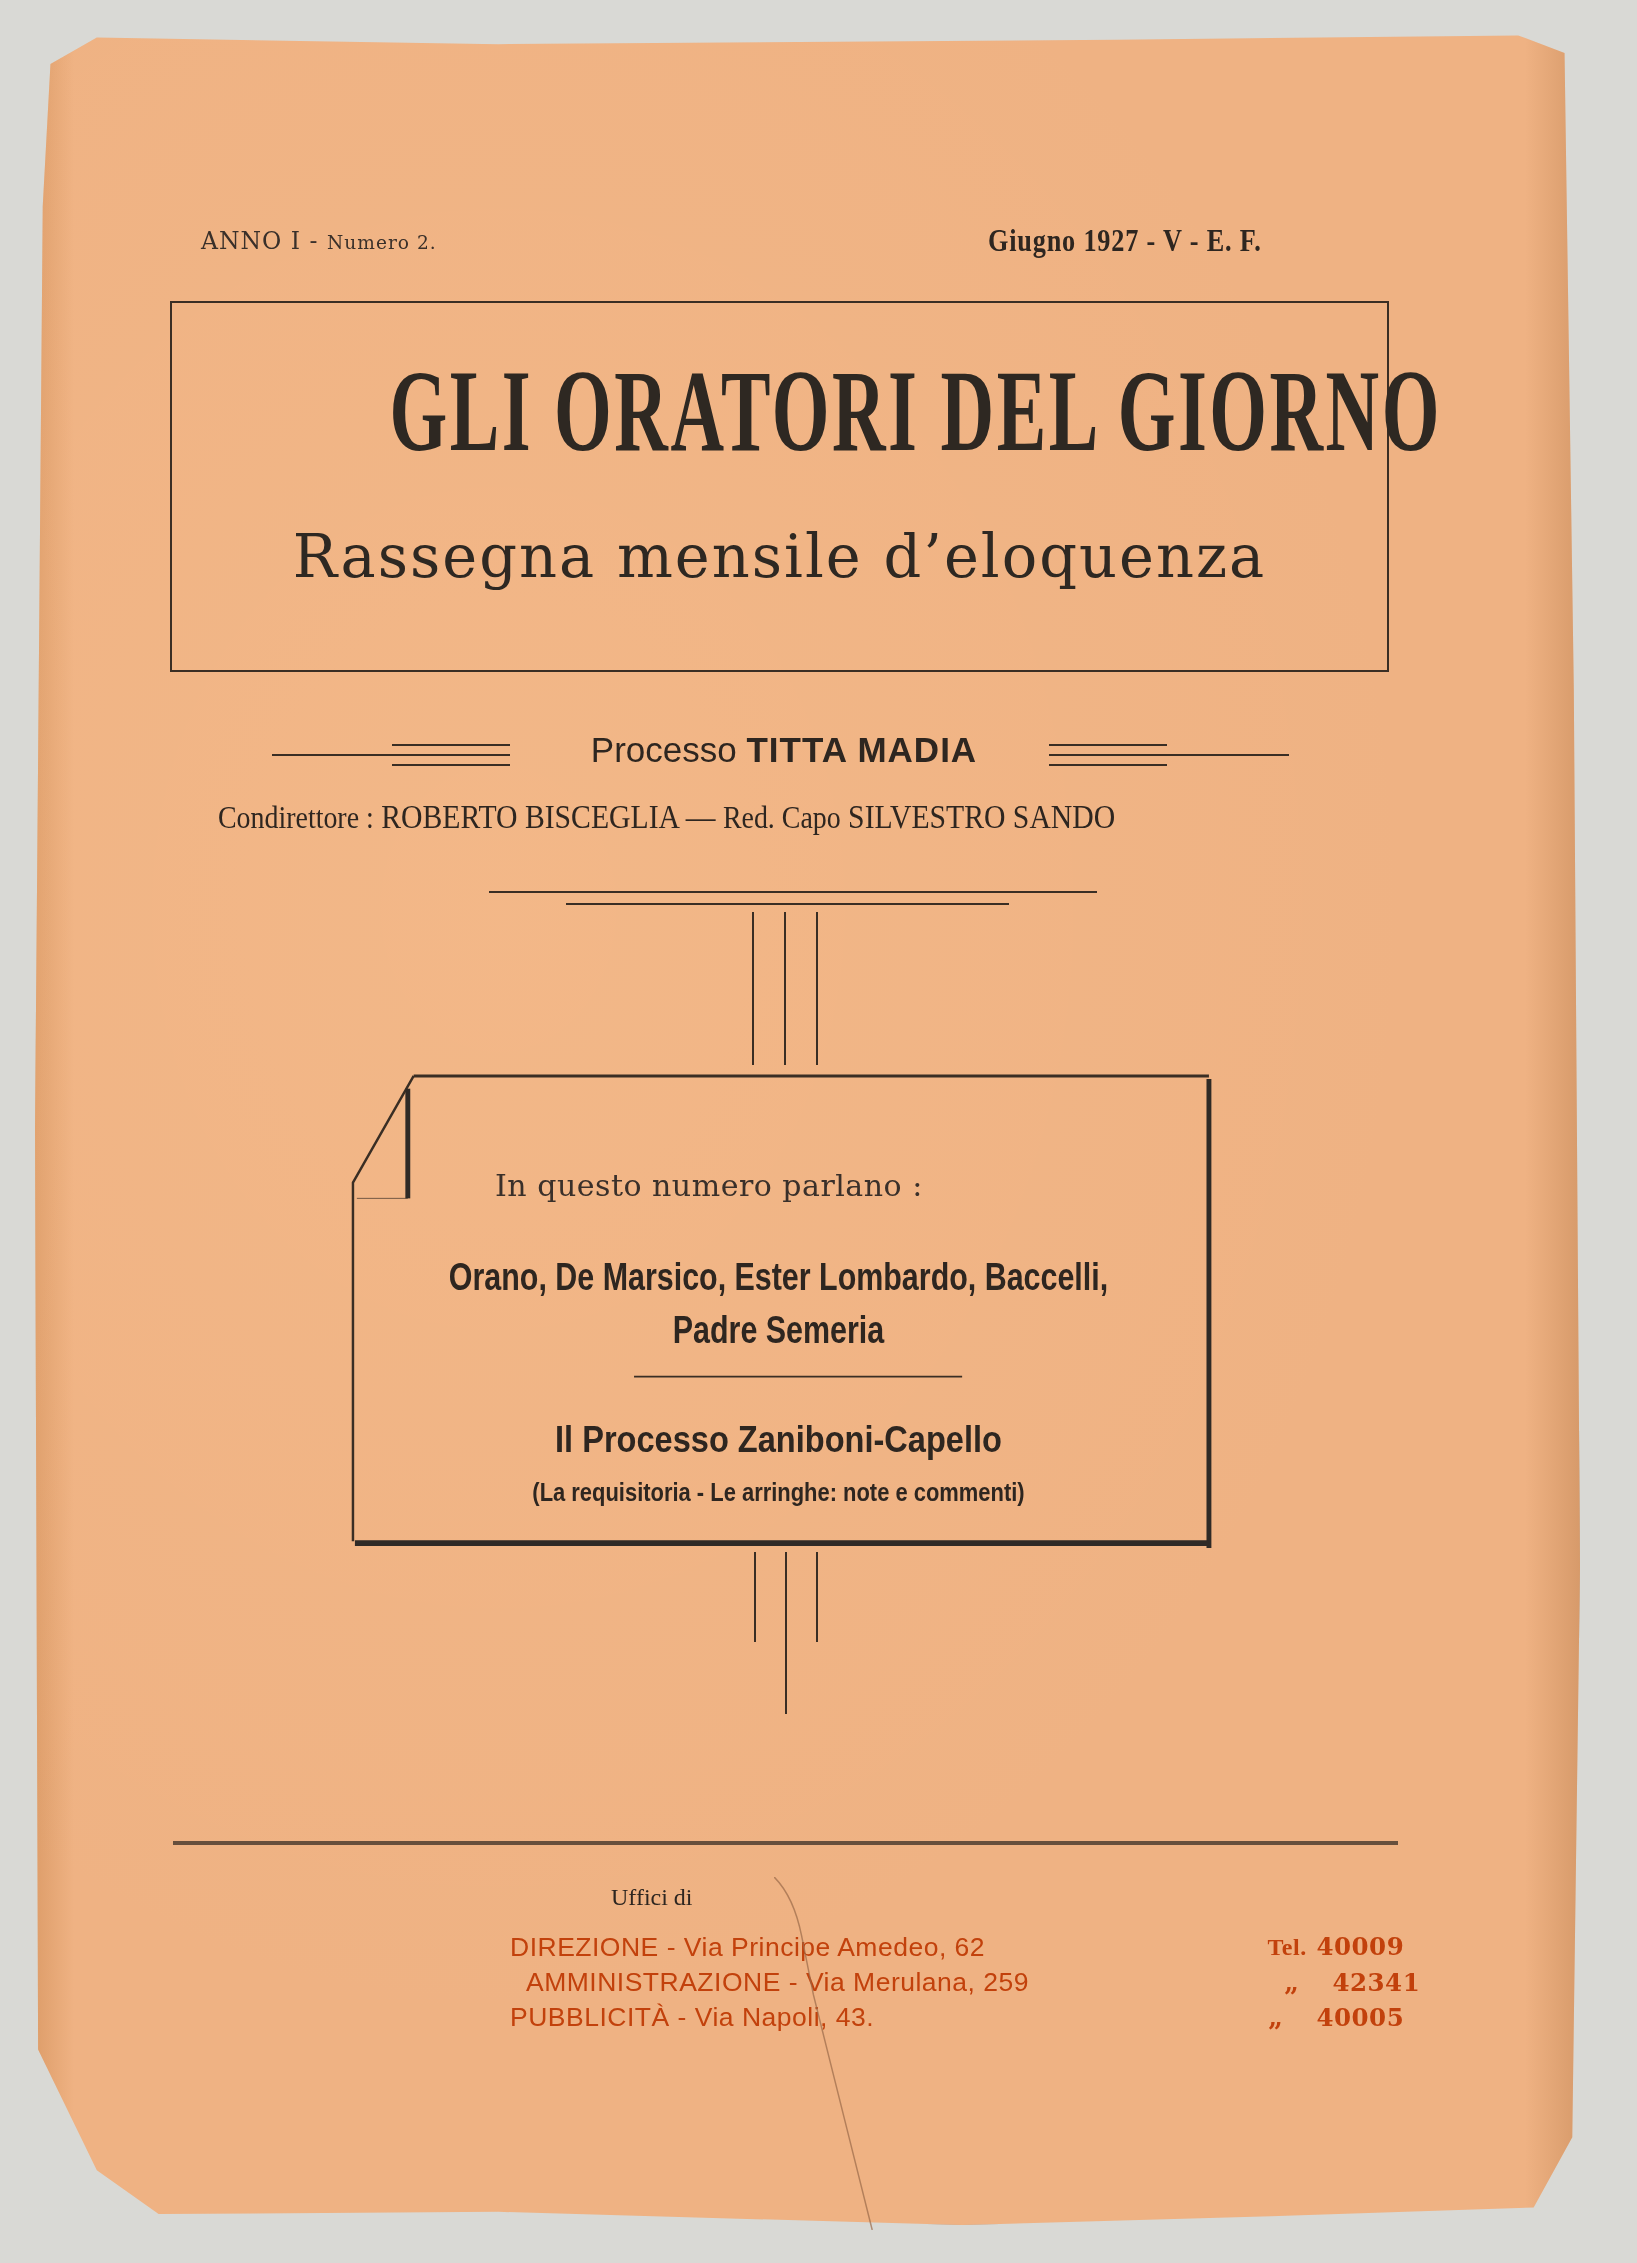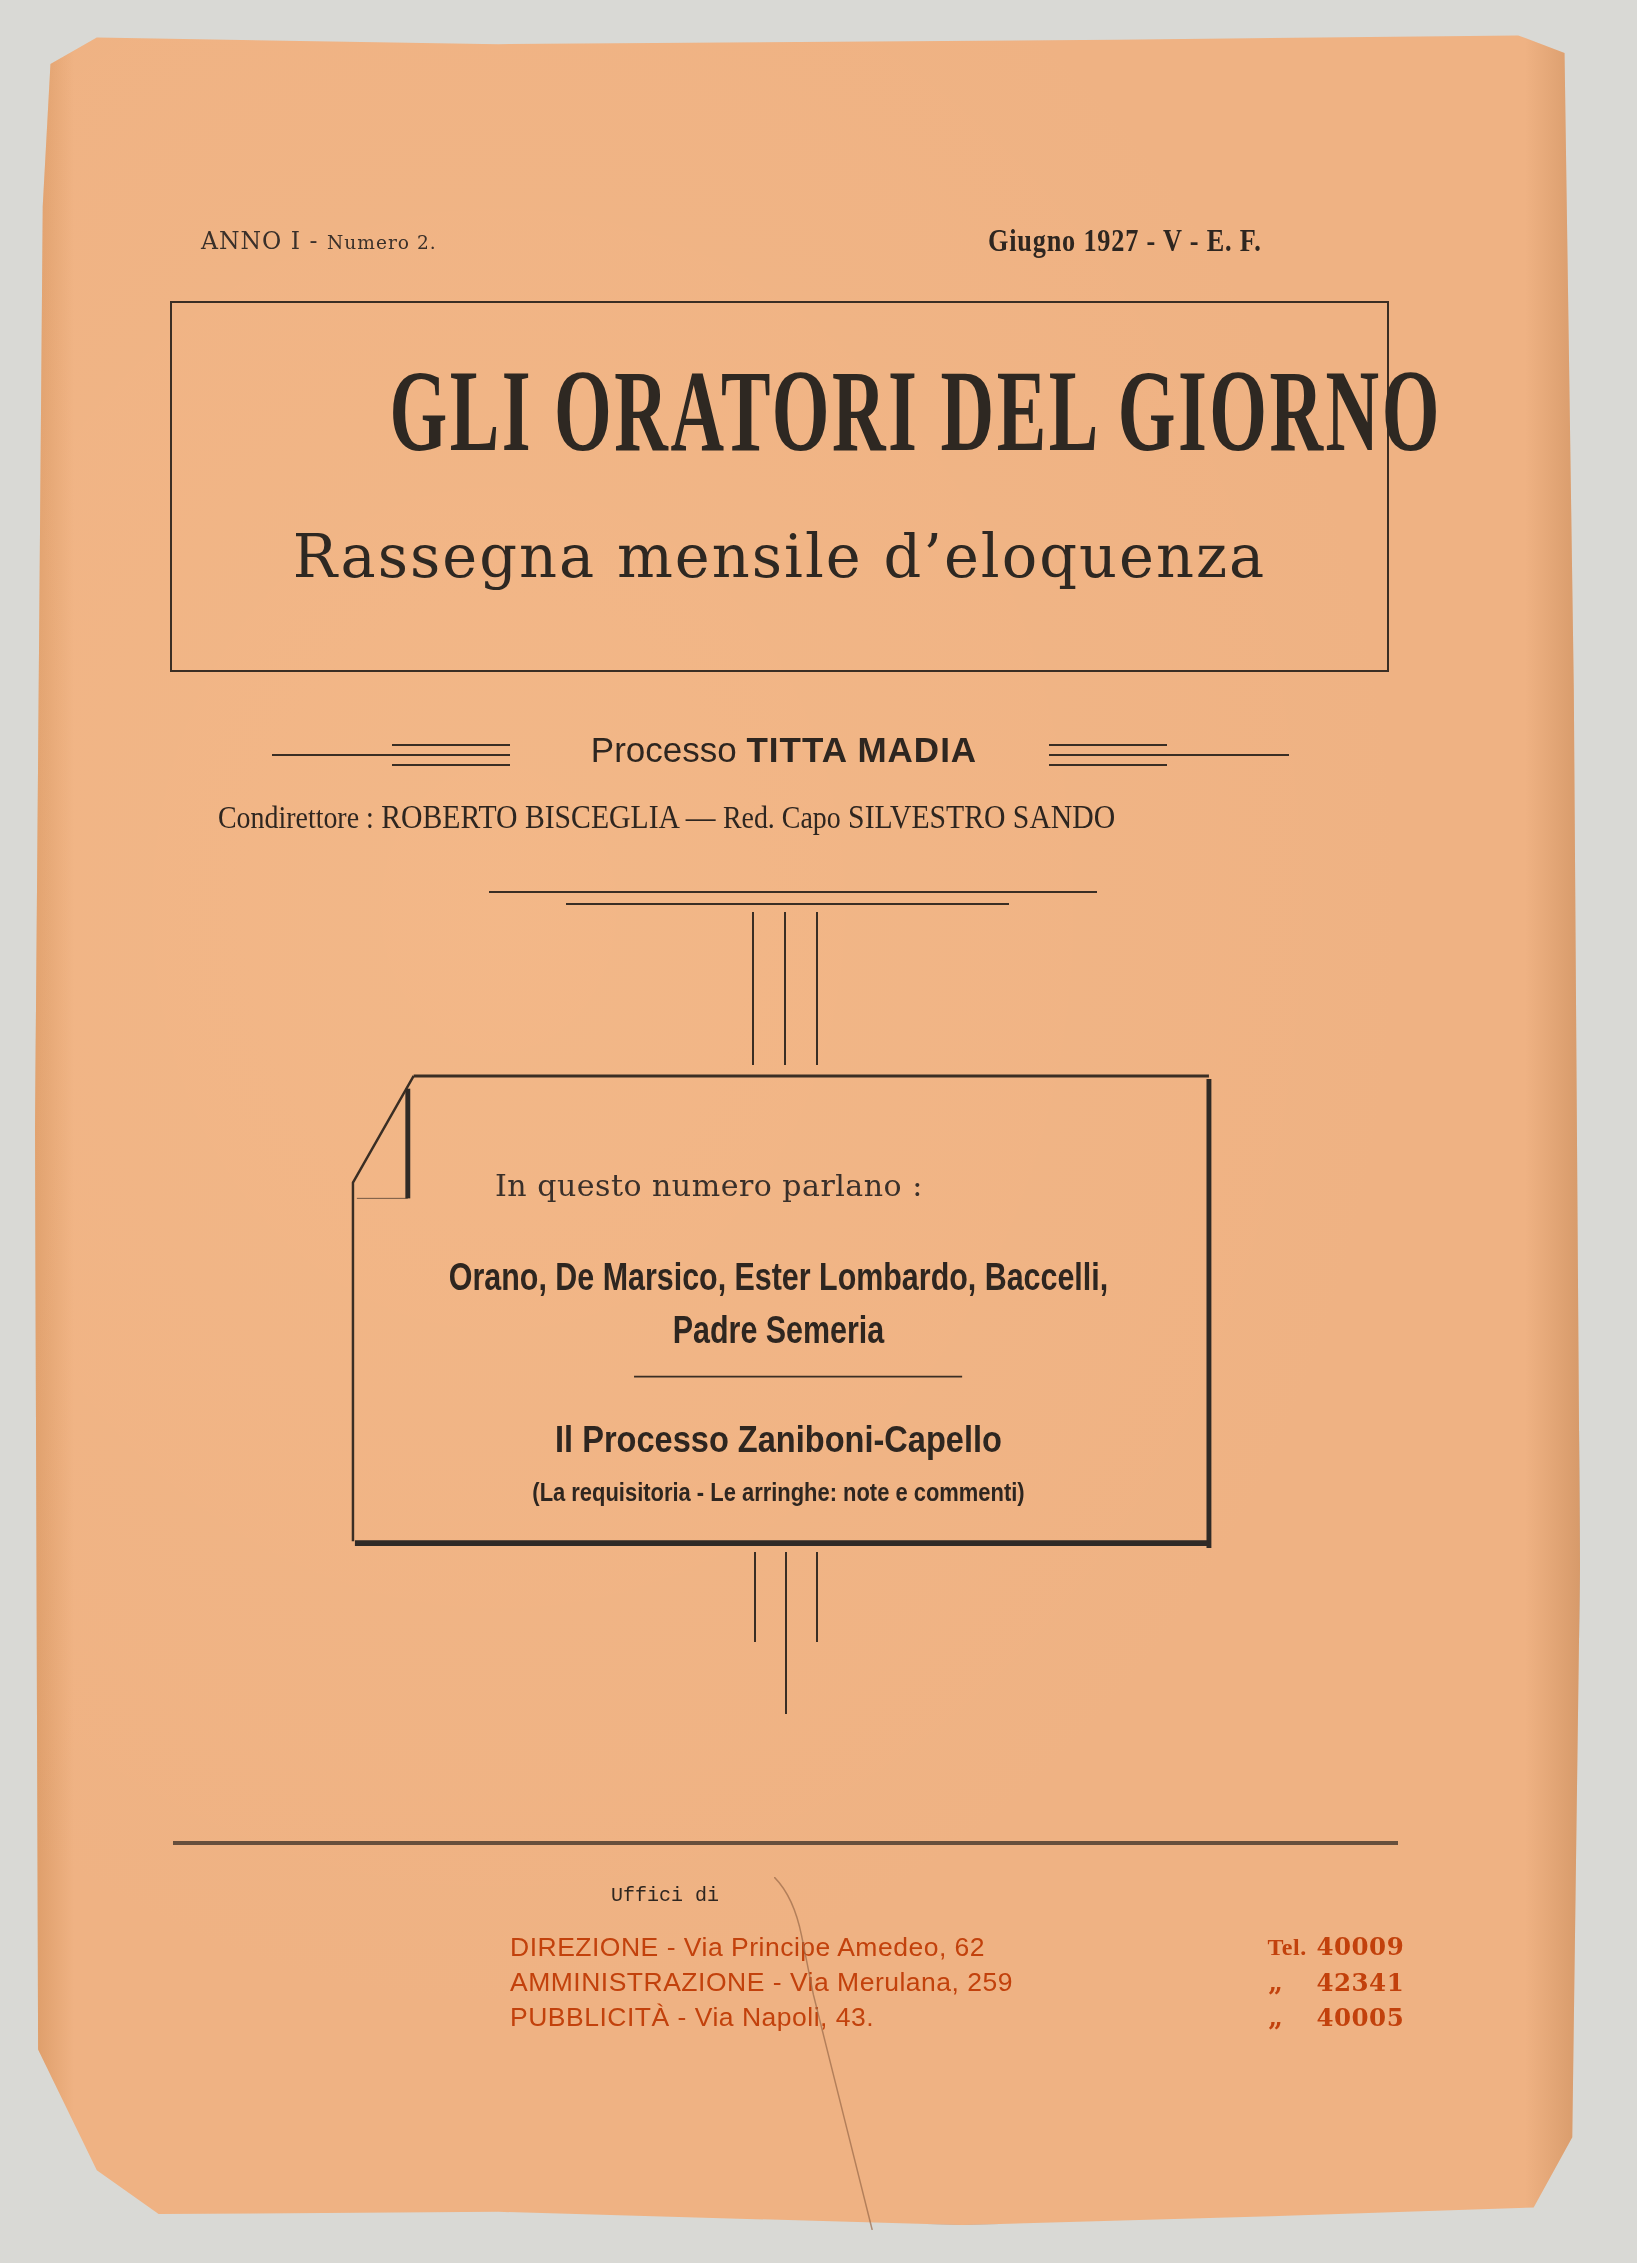--- a/index.html
+++ b/index.html
@@ -74,21 +74,21 @@
     left:345px; top:1419px; width:867px; text-align:center;
     font-family:"Liberation Sans", sans-serif; font-weight:bold; font-size:37px;
     color:#2e2620; transform:scaleX(0.88); transform-origin:center top; white-space:nowrap;
   }
   .processo-sub {
     left:345px; top:1478px; width:867px; text-align:center;
     font-family:"Liberation Sans", sans-serif; font-weight:bold; font-size:25.5px;
     color:#2e2620; transform:scaleX(0.86); transform-origin:center top; white-space:nowrap;
   }
   .uffici {
-    left:611px; top:1884px; font-family:Liberation Mono, monospace; font-size:20px; color:#2e2620;
+    left:611px; top:1884px; font-family:Liberation Serif, serif; font-size:24px; color:#2e2620;
   }
   .office-row {
     position:absolute; left:510px; width:902px; height:33px;
     font-family:"Liberation Sans", sans-serif; font-size:26.5px; color:#c2410c;
     white-space:nowrap; letter-spacing:0.5px;
   }
   .office-row .tel { position:absolute; right:7.8px; top:0; font-weight:bold; font-family:"DejaVu Serif", serif; font-size:24.5px; }
   .office-row .tel-lbl { font-family:"Liberation Serif", serif; font-size:24px; font-weight:bold; margin-right:9.8px;margin-top:32px; }
   .office-row .ditto { font-size:25.5px; margin-right:33px; }
   .crack {
@@ -159,21 +159,21 @@
 <div class="rule" style="left:816px;top:1552px;width:2px;height:90px;"></div>
 
 <div class="rule" style="left:173px;top:1841px;width:1225px;height:3.9px;opacity:0.75;"></div>
 
 <div class="abs uffici">Uffici di</div>
 
 <div class="office-row" style="top:1932px;">
   <span>DIREZIONE</span> - <span>Via Principe Amedeo, 62</span>
   <span class="tel"><span class="tel-lbl">Tel.</span><span>40009</span></span>
 </div>
-<div class="office-row" style="top:1967px;">
+<div class="office-row" style="top:1967px;margin-left:16px;">
   <span>AMMINISTRAZIONE</span> - <span>Via Merulana, 259</span>
   <span class="tel"><span class="ditto">„</span><span>42341</span></span>
 </div>
 <div class="office-row" style="top:2002px;">
   <span>PUBBLICITÀ</span> - <span>Via Napoli, 43.</span>
   <span class="tel"><span class="ditto">„</span><span>40005</span></span>
 </div>
 
 <svg class="crack" viewBox="0 0 120 360">
   <path d="M 0 0 Q 20 20 28 60 L 40 120 Q 50 160 60 200 L 80 280 L 100 360" stroke="#9a6a48" stroke-width="1.5" fill="none" opacity="0.7"></path>

